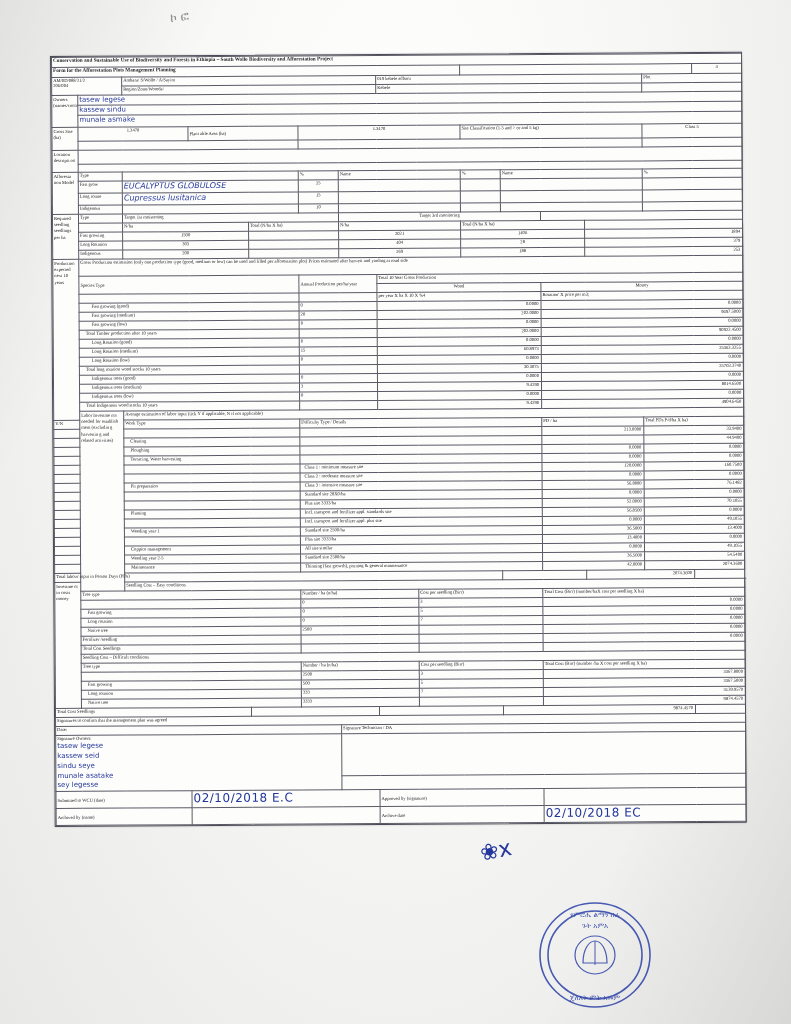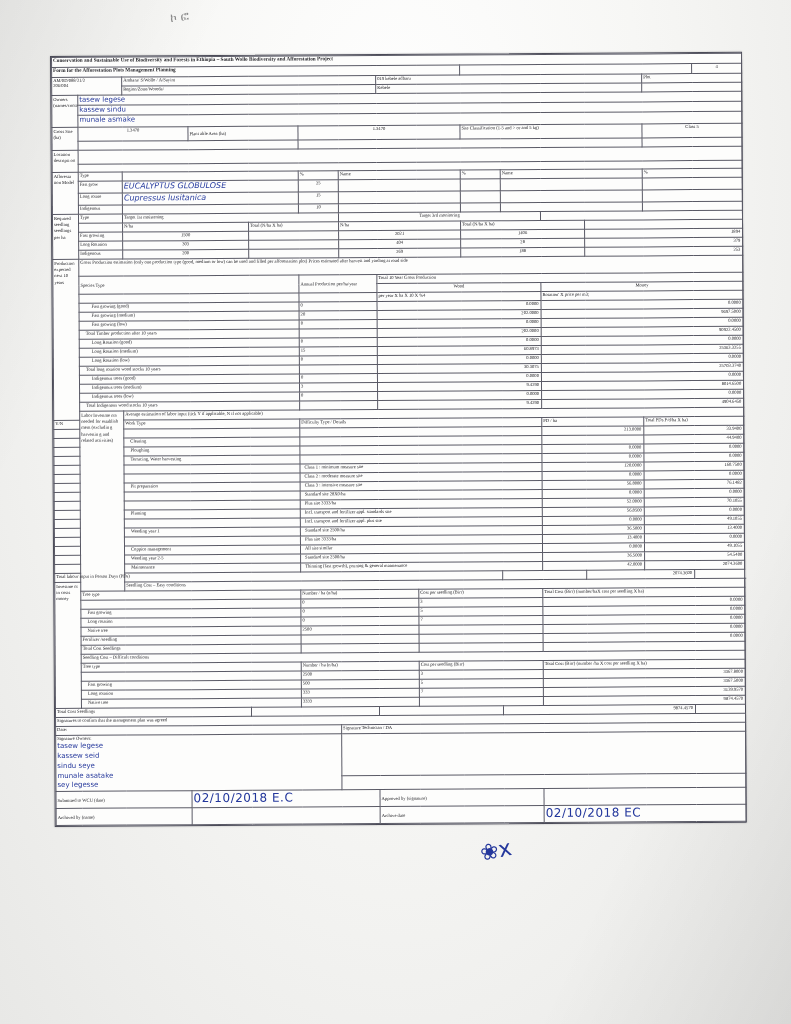--- a/index.html
+++ b/index.html
@@ -596,14 +596,30 @@
         <td colspan="4"></td>
         <td colspan="4" class="vm">Archive date</td>
         <td colspan="4" class="hbig vm">02/10/2018 EC</td>
       </tr>
     </tbody>
       </table>
   </div>
 
   <div class="sig-scribble">❀x</div>
 
+  <div class="stamp">
+    <svg width="150" height="120" viewBox="0 0 150 120">
+      <g transform="translate(75,60)" fill="none" stroke="#2c40a8" stroke-width="1.6" opacity="0.85">
+        <ellipse rx="55" ry="52"></ellipse>
+        <ellipse rx="47" ry="44"></ellipse>
+        <ellipse rx="20" ry="19" stroke-width="1.2"></ellipse>
+        <path d="M-12,8 C-12,-6 -6,-14 0,-14 C6,-14 12,-6 12,8 Z" stroke-width="1.2"></path>
+        <path d="M0,-14 L0,10" stroke-width="1"></path>
+      </g>
+      <g fill="#2c40a8" opacity="0.9" font-family="DejaVu Sans, sans-serif" font-size="7" text-anchor="middle">
+        <text x="75" y="22">የምሮሔ ልማን በራ</text>
+        <text x="75" y="33">ጉት አምአ</text>
+        <text x="75" y="105">ጄለአት ም኏኉ት አመም</text>
+      </g>
+    </svg>
+  </div>
 
 </div>
 
 </body></html>

